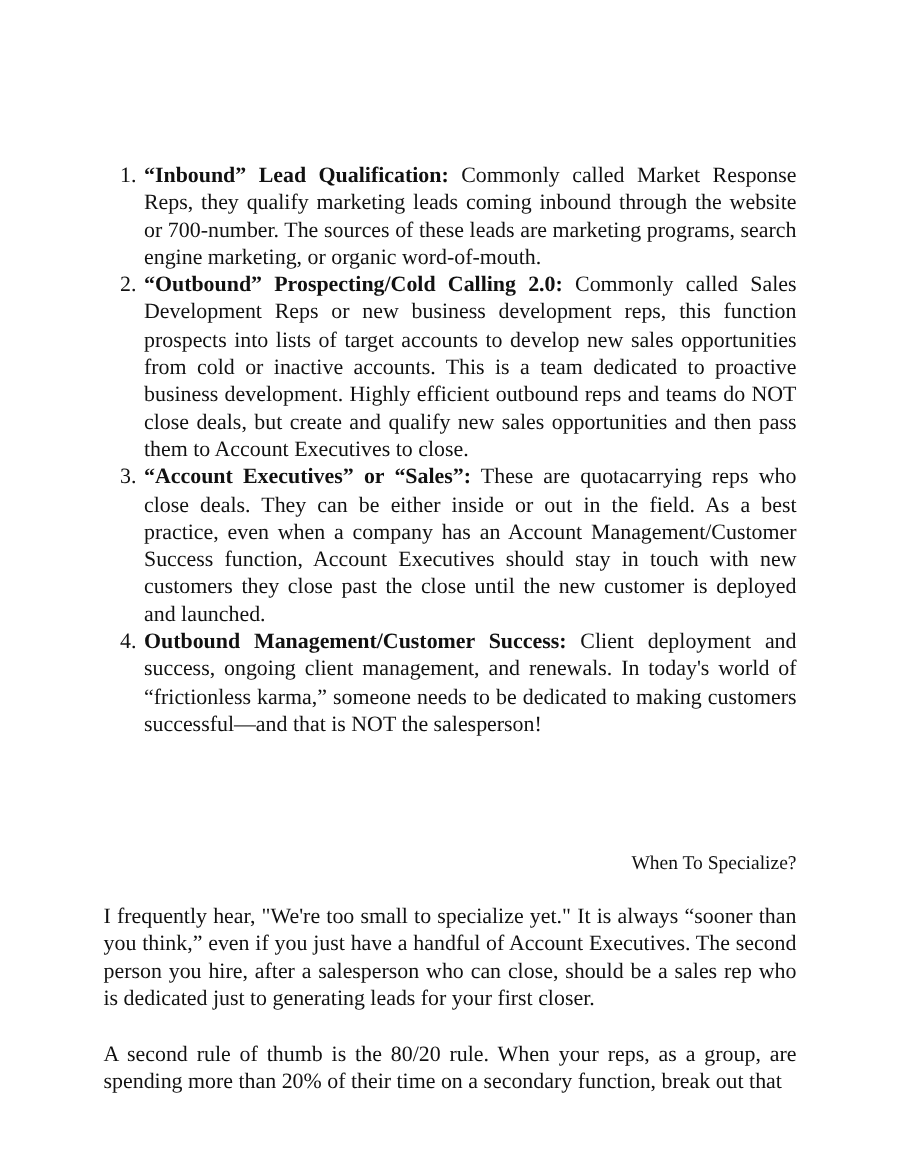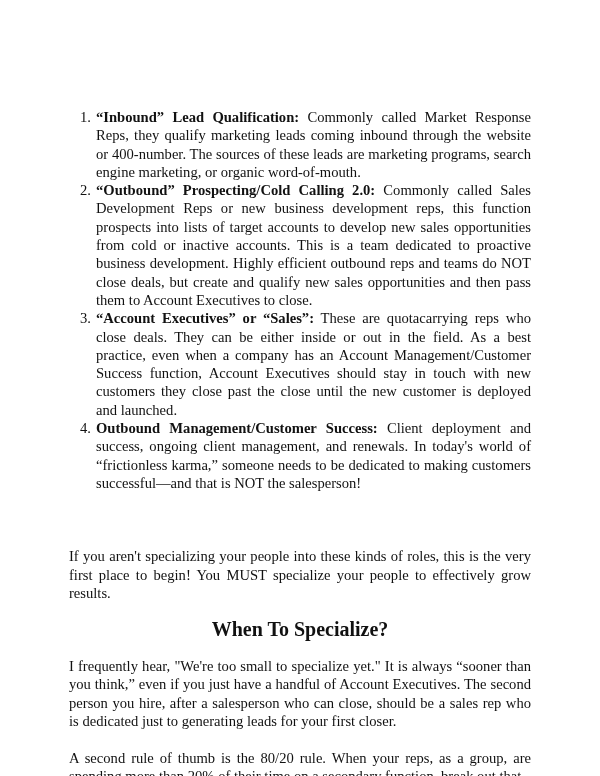--- a/index.html
+++ b/index.html
@@ -65,51 +65,50 @@
     hyphens: none;
     margin: 0;
   }
   .gap-after-list {
     height: 55px;
   }
   .para-gap {
     height: 18.3px;
   }
   .section-heading {
-    font-size: 20px;
+    font-size: 13px;
     line-height: 18.3px;
-    font-weight: bold;
+    font-weight: normal;
     margin: 0;
-    text-align: center;
+    text-align: right;
   }
 </style>
 </head>
 <body>
 
 <div class="page">
   <div class="content">
 
     <ol class="role-list">
       <li>
-        <span class="marker">1.</span><span class="lead">“Inbound” Lead Qualification:</span><span> Commonly called Market Response Reps, they qualify marketing leads coming inbound through the website or 400-number. The sources of these leads are marketing programs, search engine marketing, or organic word-of-mouth.</span>
+        <span class="marker">1.</span><span class="lead">“Inbound” Lead Qualification:</span><span> Commonly called Market Response Reps, they qualify marketing leads coming inbound through the website or 700-number. The sources of these leads are marketing programs, search engine marketing, or organic word-of-mouth.</span>
       </li>
       <li>
         <span class="marker">2.</span><span class="lead">“Outbound” Prospecting/Cold Calling 2.0:</span><span> Commonly called Sales Development Reps or new business development reps, this function prospects into lists of target accounts to develop new sales opportunities from cold or inactive accounts. This is a team dedicated to proactive business development. Highly efficient outbound reps and teams do NOT close deals, but create and qualify new sales opportunities and then pass them to Account Executives to close.</span>
       </li>
       <li>
         <span class="marker">3.</span><span class="lead">“Account Executives” or “Sales”:</span><span> These are quotacarrying reps who close deals. They can be either inside or out in the field. As a best practice, even when a company has an Account Management/Customer Success function, Account Executives should stay in touch with new customers they close past the close until the new customer is deployed and launched.</span>
       </li>
       <li>
         <span class="marker">4.</span><span class="lead">Outbound Management/Customer Success:</span><span> Client deployment and success, ongoing client management, and renewals. In today's world of “frictionless karma,” someone needs to be dedicated to making customers successful—and that is NOT the salesperson!</span>
       </li>
     </ol>
 
     <div class="gap-after-list"></div>
 
-    <p class="body-text">If you aren't specializing your people into these kinds of roles, this is the very first place to begin! You MUST specialize your people to effectively grow results.</p>
 
     <div class="para-gap"></div>
 
     <p class="section-heading">When To Specialize?</p>
 
     <div class="para-gap"></div>
 
     <p class="body-text">I frequently hear, "We're too small to specialize yet." It is always “sooner than you think,” even if you just have a handful of Account Executives. The second person you hire, after a salesperson who can close, should be a sales rep who is dedicated just to generating leads for your first closer.</p>
 
     <div class="para-gap"></div>

